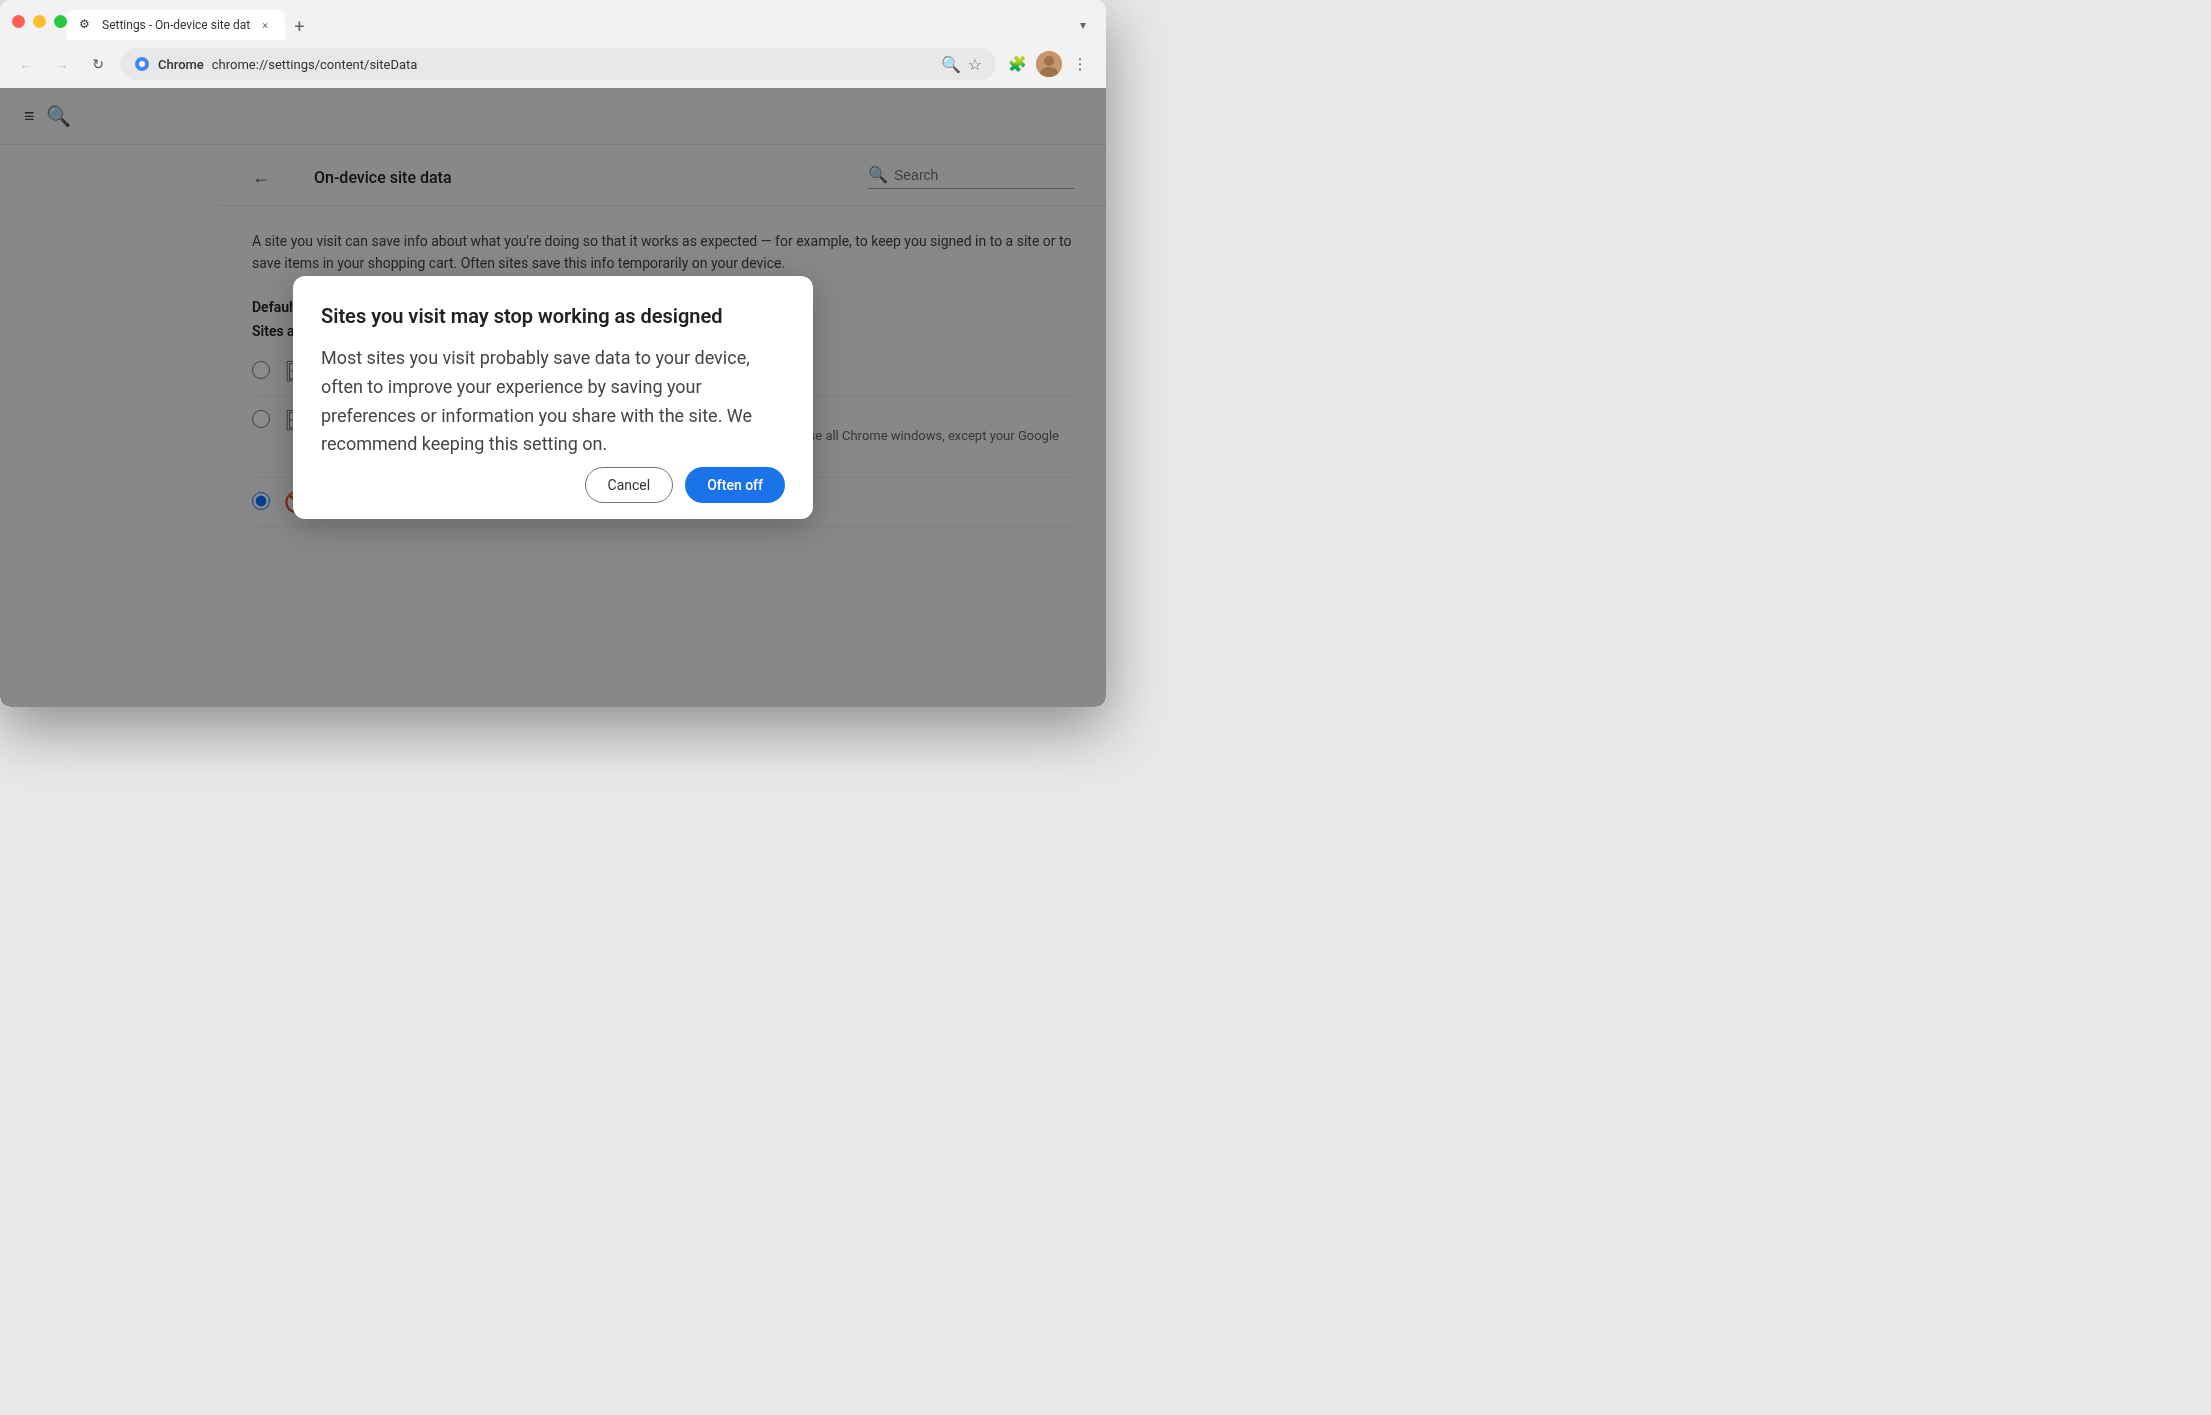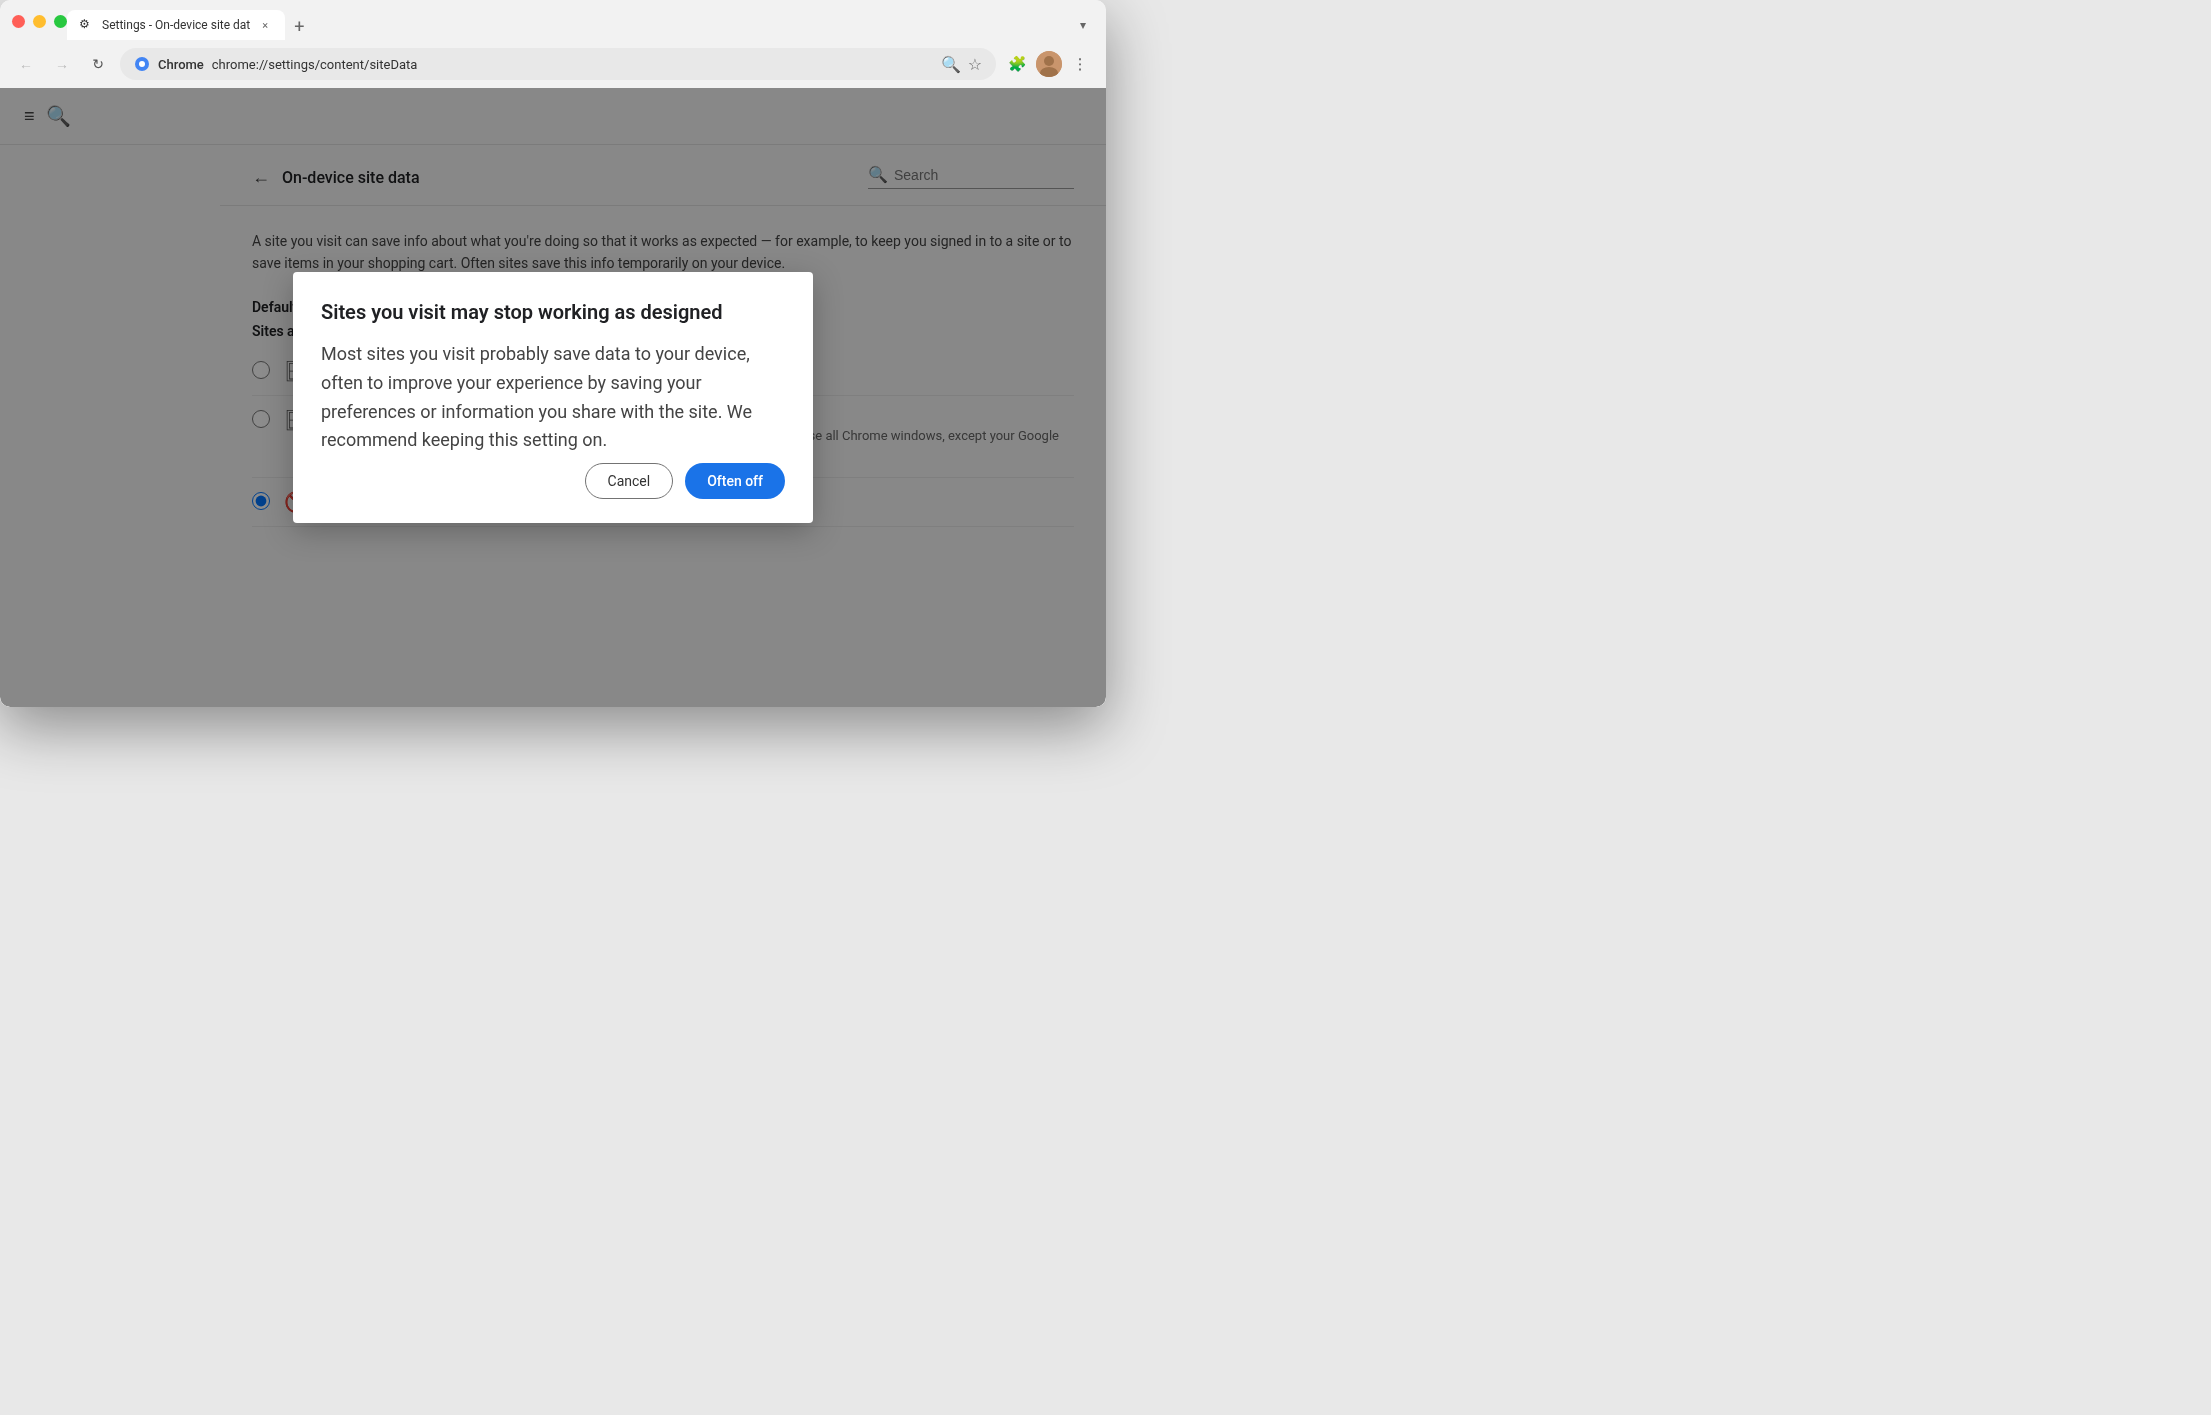--- a/index.html
+++ b/index.html
@@ -276,20 +276,21 @@
     .back-btn {
       cursor: pointer;
       color: #444;
       font-size: 18px;
     }
 
     .page-title {
       font-size: 16px;
       font-weight: 500;
       color: #202124;
+      margin-left: 32px;
     }
 
     .search-field {
       display: flex;
       align-items: center;
       gap: 6px;
       border-bottom: 1px solid #999;
       padding-bottom: 4px;
     }
 
@@ -353,22 +354,22 @@
       background: rgba(0,0,0,0.45);
       display: flex;
       align-items: center;
       justify-content: center;
       z-index: 100;
     }
 
     
     .dialog {
       background: #ffffff;
-      border-radius: 4px;
-      padding: 28px 28px 24px;
+      border-radius: 12px;
+      padding: 28px 28px 16px;
       width: 520px;
       box-shadow: 0 8px 30px rgba(0,0,0,0.25);
     }
 
     .dialog-title {
       font-size: 20px;
       font-weight: 600;
       color: #202124;
       margin-bottom: 16px;
     }

